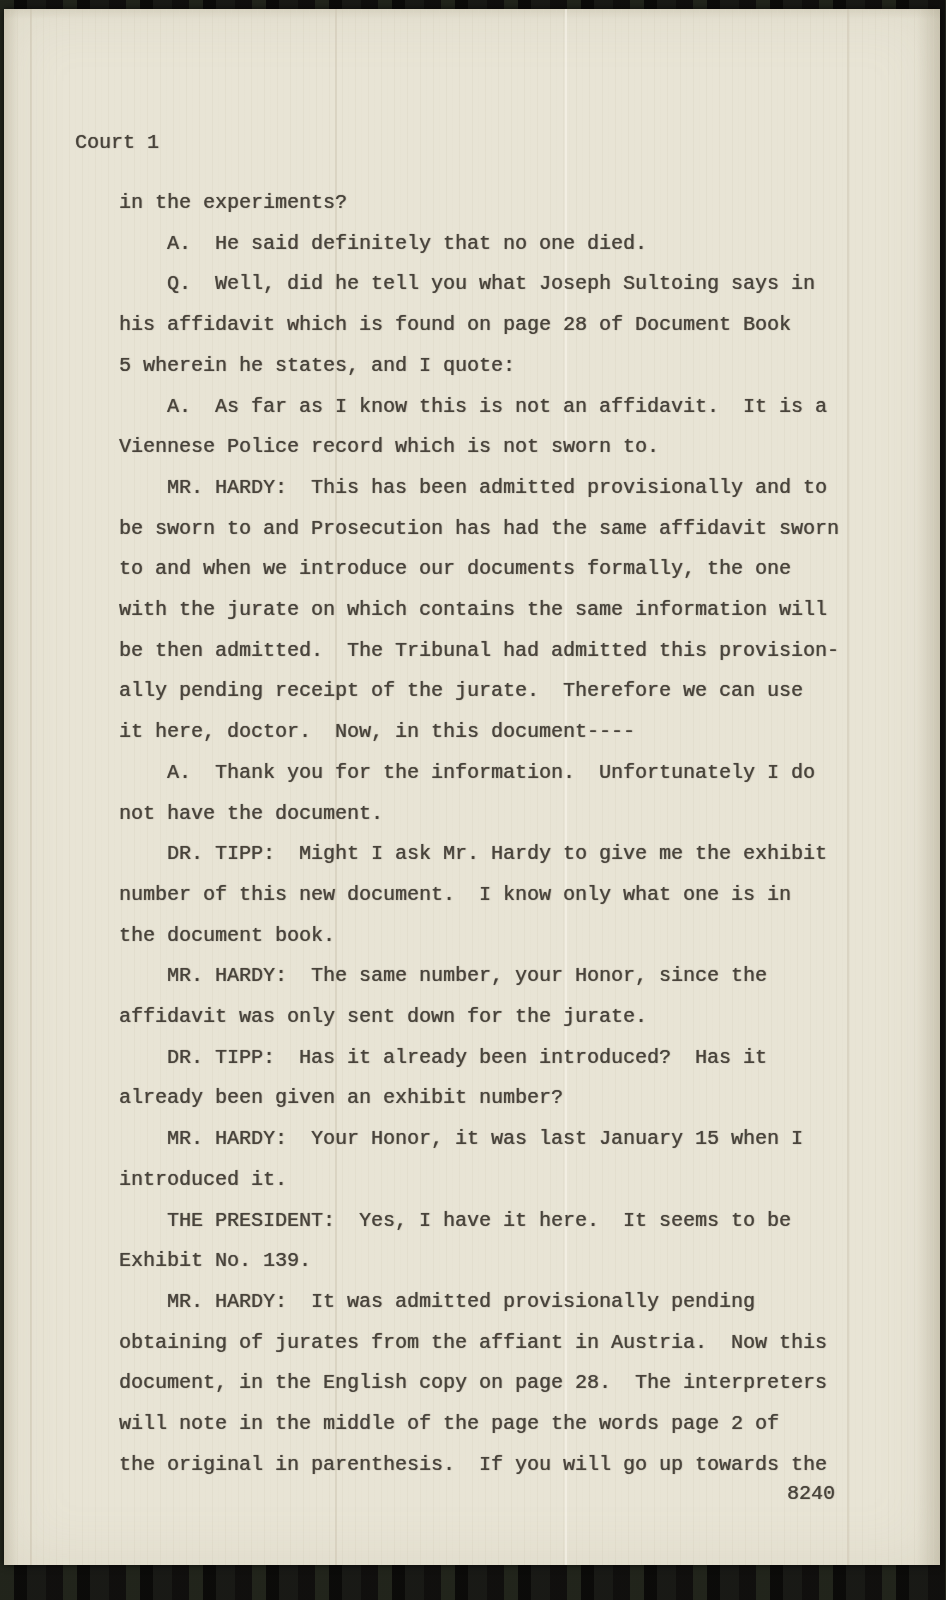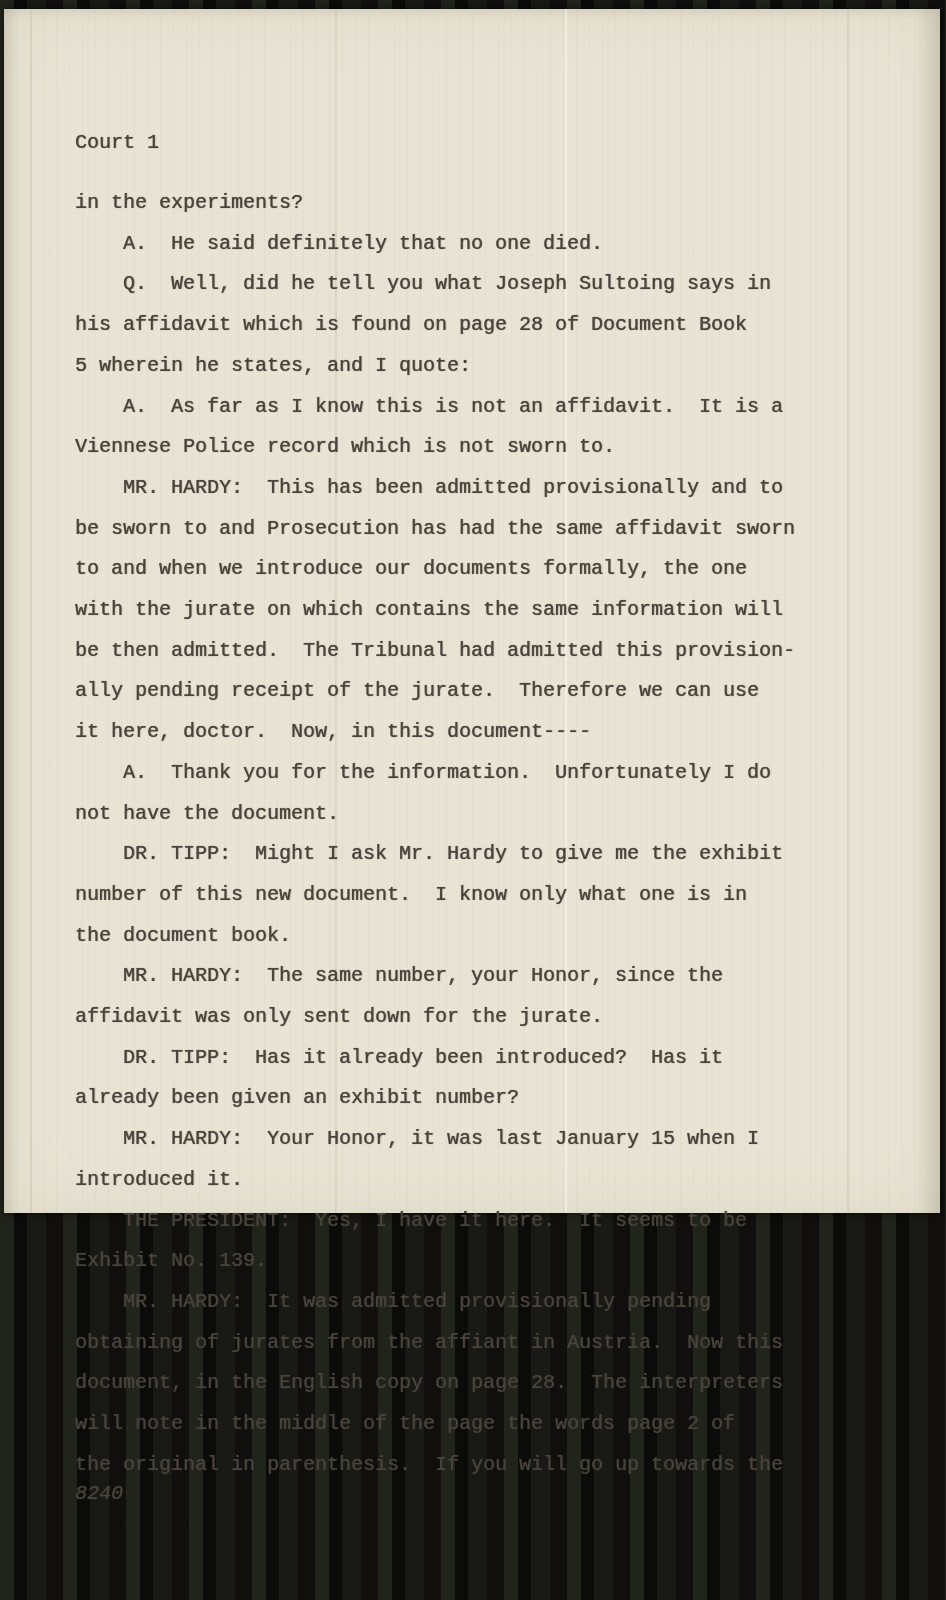--- a/index.html
+++ b/index.html
@@ -14,21 +14,21 @@
         rgba(62,72,48,0.35) 0 14px,
         rgba(8,8,6,0.65) 14px 27px,
         rgba(40,44,34,0.30) 27px 46px,
         rgba(15,14,12,0.55) 46px 63px);
     font-family: "Liberation Mono", "DejaVu Sans Mono", monospace;
   }
 
   .paper {
     position: absolute;
     left: 4px; top: 9px;
-    width: 936px; height: 1204px;
+    width: 936px; height: 1556px;
     background-color: #e8e4d5;
     background-image:
       
       repeating-linear-gradient(90deg,
         rgba(213,207,188,0.28) 0 1px,
         rgba(0,0,0,0) 1px 6px,
         rgba(226,221,204,0.22) 6px 7px,
         rgba(0,0,0,0) 7px 13px),
       
       linear-gradient(90deg,
@@ -57,30 +57,29 @@
     line-height: 23.5px;
   }
 
   .body-text {
     position: absolute;
     left: 71px; top: 174px;
     width: 760px;
     font-size: 20px;
     line-height: 40.7px;
   }
-  .tline { white-space: pre; }
+  .tline { white-space: pre; margin-left: 44px; }
 
   .page-number {
     position: absolute;
     left: 71px; top: 1473px;
     width: 760px;
-    text-align: left;
+    text-align: right;
     font-size: 20px;
     line-height: 24px;
-    font-style: italic;
   }
 </style>
 </head>
 <body>
 
 <div class="paper">
 
   <div class="streak dark" style="left: 26px;"></div>
   <div class="streak dark" style="left: 331px;"></div>
   <div class="streak light" style="left: 561px;"></div>

